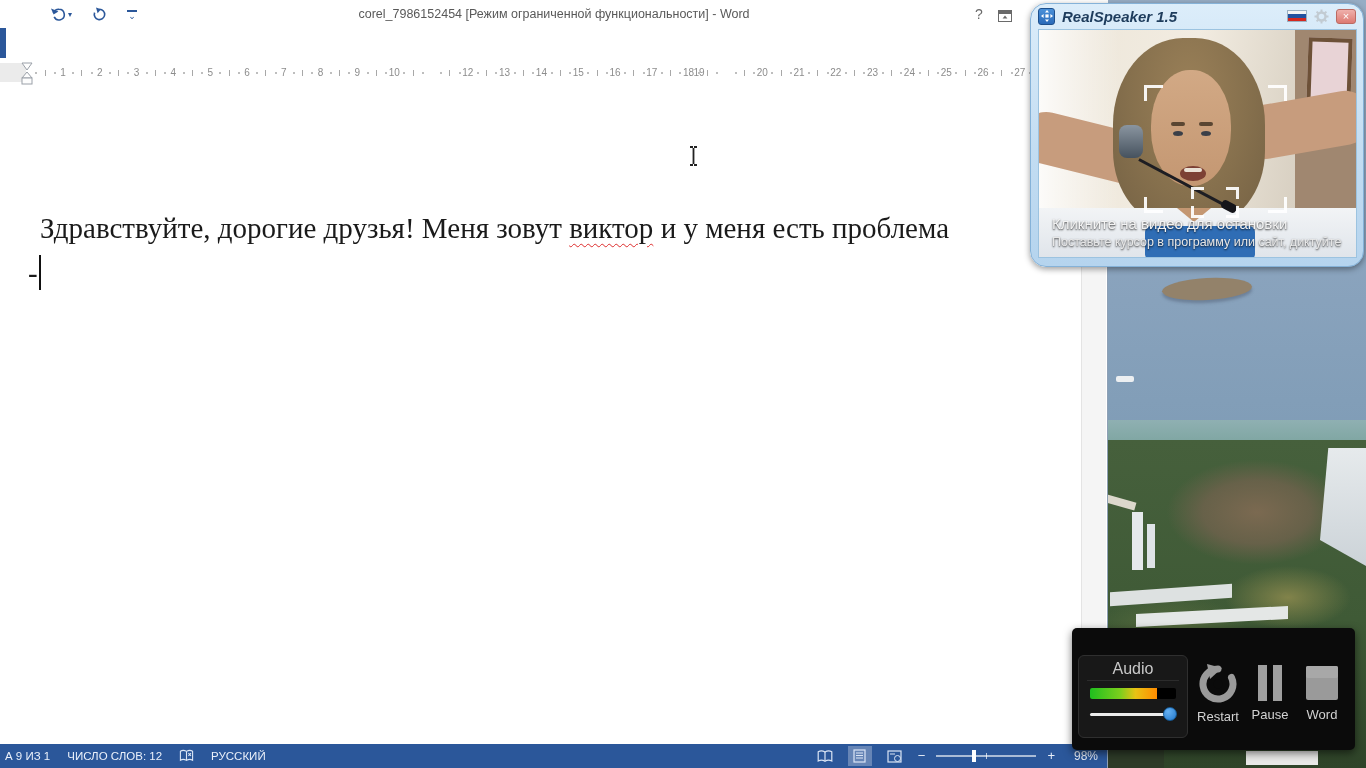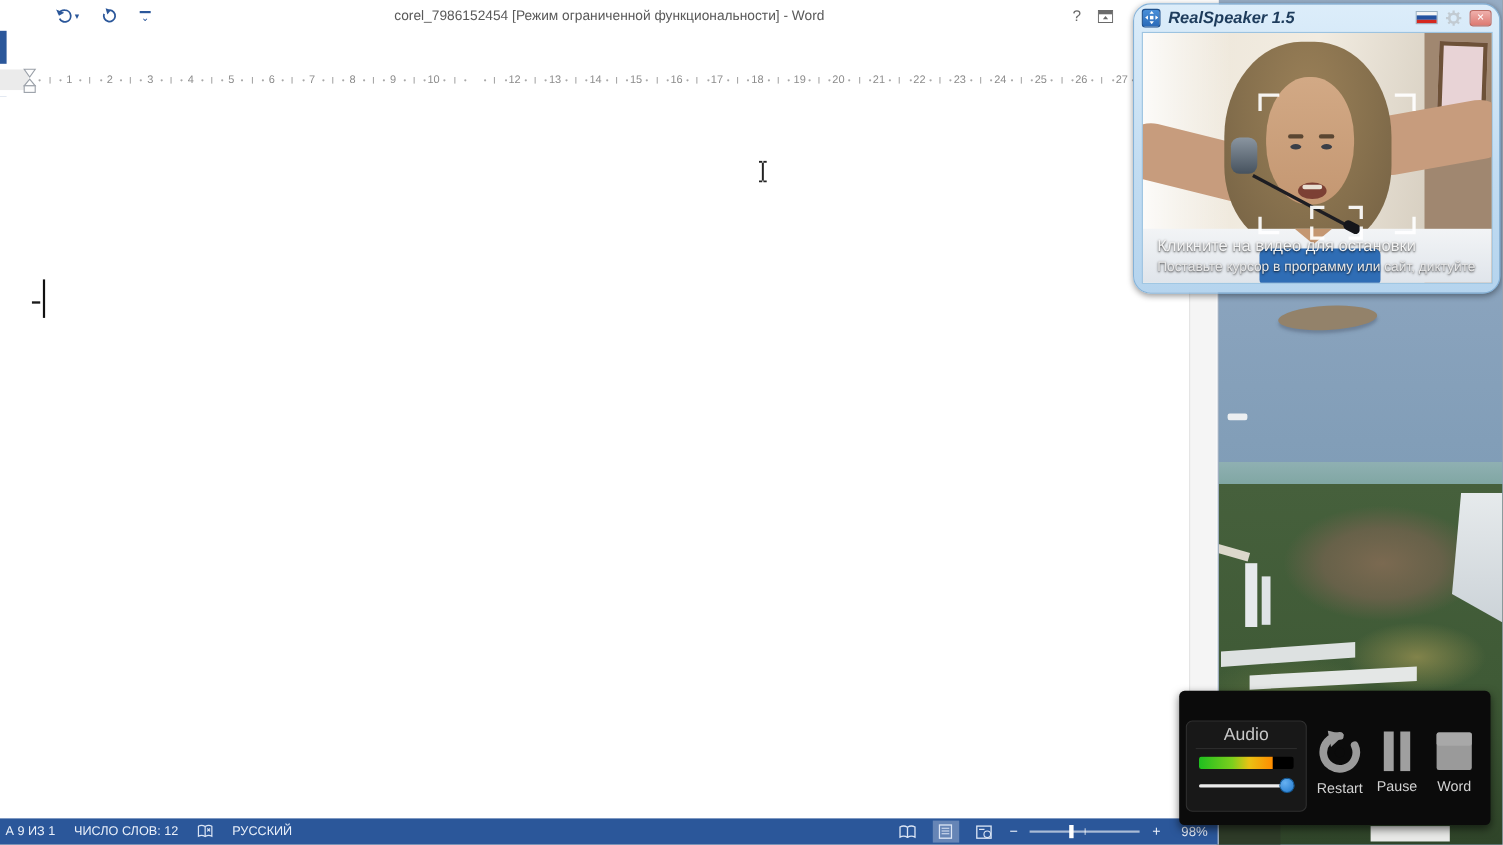--- a/index.html
+++ b/index.html
@@ -230,21 +230,21 @@
           <span class="ruler-num" style="left: 357.4px;">9</span>
           <span class="ruler-num" style="left: 394.2px;">10</span>
           <span class="ruler-num" style="left: 431px; margin-top: 32px;">11</span>
           <span class="ruler-num" style="left: 467.8px;">12</span>
           <span class="ruler-num" style="left: 504.6px;">13</span>
           <span class="ruler-num" style="left: 541.4px;">14</span>
           <span class="ruler-num" style="left: 578.2px;">15</span>
           <span class="ruler-num" style="left: 615px;">16</span>
           <span class="ruler-num" style="left: 651.8px;">17</span>
           <span class="ruler-num" style="left: 688.6px;">18</span>
-          <span class="ruler-num" style="left: 699px; margin-left: 28px;">19</span>
+          <span class="ruler-num" style="left: 699px;">19</span>
           <span class="ruler-num" style="left: 762.2px;">20</span>
           <span class="ruler-num" style="left: 799px;">21</span>
           <span class="ruler-num" style="left: 835.8px;">22</span>
           <span class="ruler-num" style="left: 872.6px;">23</span>
           <span class="ruler-num" style="left: 909.4px;">24</span>
           <span class="ruler-num" style="left: 946.2px;">25</span>
           <span class="ruler-num" style="left: 983px;">26</span>
           <span class="ruler-num" style="left: 1019.8px;">27</span>
           <span class="ruler-dot" style="left: 35.4px;"></span>
           <span class="ruler-tick" style="left: 44.6px;"></span>
@@ -334,20 +334,21 @@
       <div id="indent-markers" class="abs">
         <svg width="14" height="27" viewBox="0 0 14 27">
           <path d="M2 4 H12 L7 11 Z" fill="#fdfdfd" stroke="#9aa0a8"></path>
           <path d="M7 13 L12 19 H2 Z" fill="#fdfdfd" stroke="#9aa0a8"></path>
           <rect x="2" y="19" width="10" height="6" fill="#fdfdfd" stroke="#9aa0a8"></rect>
         </svg>
       </div>
     </div>
 
     <div id="docarea" class="abs">
+      <div class="abs docline1"><span>Здравствуйте, дорогие друзья! Меня зовут </span><span class="misspelled">виктор</span><span> и у меня есть проблема</span></div>
       <div class="abs docline2"><span>-</span><span id="caret"></span></div>
     </div>
 
     <div id="scrollstrip" class="abs"></div>
 
     <div id="statusbar" class="abs">
       <div id="status-left">
         <span>А 9 ИЗ 1</span>
         <span>ЧИСЛО СЛОВ: 12</span>
         <svg width="15" height="14" viewBox="0 0 15 14">

